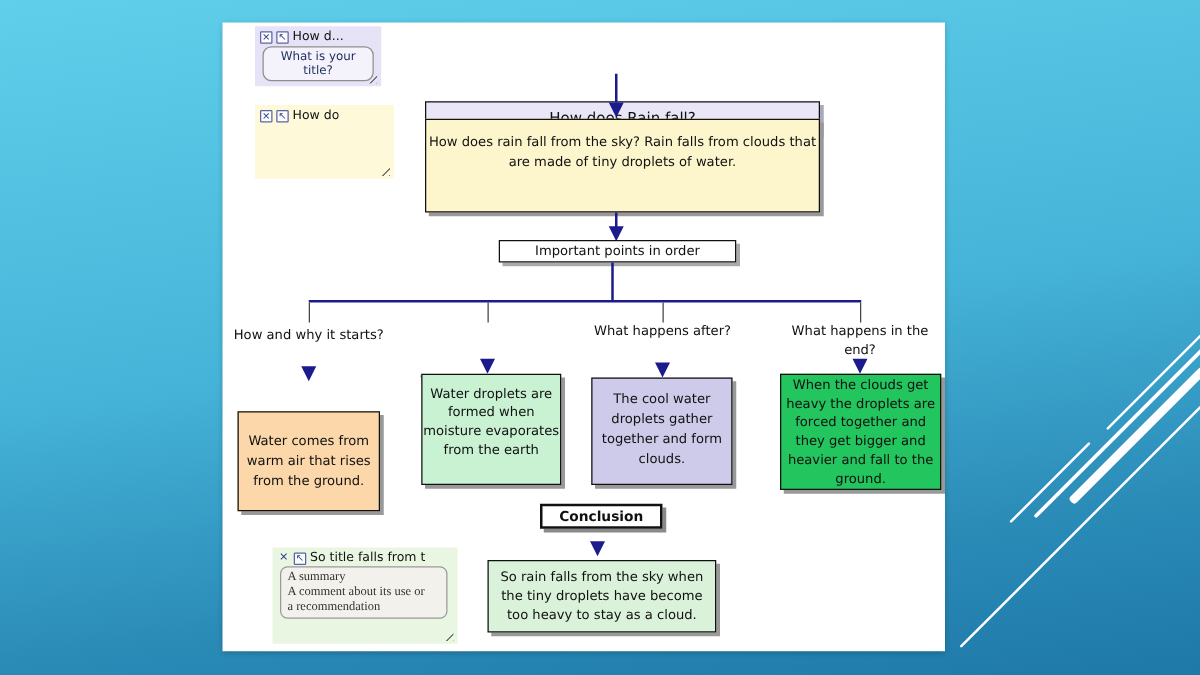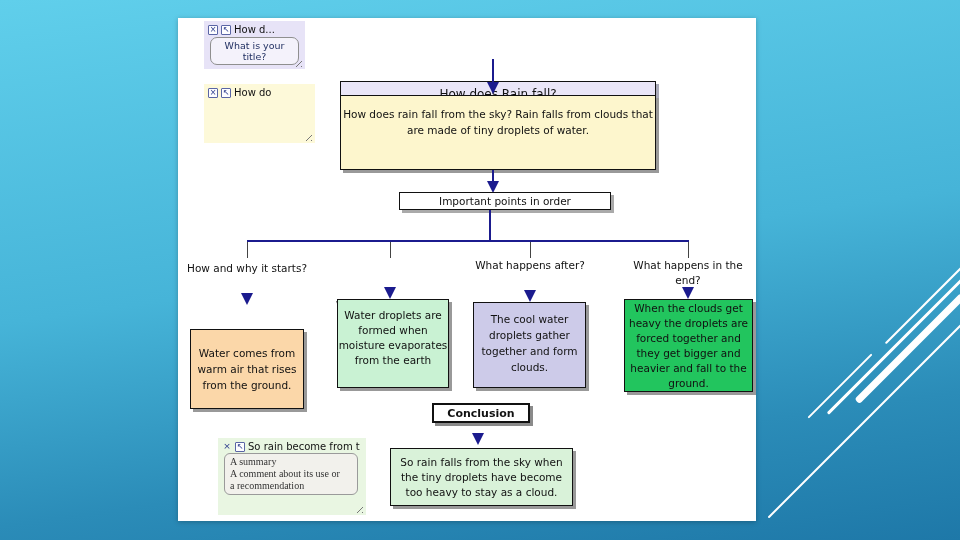--- a/index.html
+++ b/index.html
@@ -40,21 +40,21 @@
     background:#f2f1ec;padding:2px 5px;font-family:"Liberation Serif",serif;font-size:10px;line-height:12px;color:#333;text-align:left;}
   .resize-handle{right:3px;bottom:2px;width:9px;height:9px;
     background:repeating-linear-gradient(135deg,#777 0 1px,transparent 1px 4px);
     clip-path:polygon(100% 0,100% 100%,0 100%);}
 
   
   .fbox{border:1.5px solid #111;box-shadow:3px 3px 0 #999;color:#111;
     display:flex;align-items:center;justify-content:center;text-align:center;}
   .title-box{left:162px;top:15px;width:316px;height:26px;font-size:12px;border-width:1px;box-shadow:3px 3px 0 #a9a9b8;margin-top:48px;}
   .q-box{left:162px;top:77px;width:316px;height:75px;font-size:10.5px;line-height:16px;padding:0 8px 22px 8px;}
-  .points{left:221px;top:174px;width:212px;height:18px;font-size:10.5px;border-width:1px;box-shadow:3px 3px 0 #aaa;background:#fff;}
+  .points{left:221px;top:174px;width:190px;height:18px;font-size:10.5px;border-width:1px;box-shadow:3px 3px 0 #aaa;background:#fff;}
   .conclusion{left:254px;top:385px;width:98px;height:20px;font-weight:bold;font-size:11px;border-width:2px;box-shadow:3px 3px 0 #8a8a8a;background:#fff;font-family:"DejaVu Sans",sans-serif;}
   .final-box{left:212px;top:430px;width:183px;height:58px;font-size:10.5px;line-height:15px;padding:2px 5px;}
   .box-1{left:12px;top:287px;width:114px;height:80px;font-size:10.5px;line-height:16px;padding:2px 5px;margin-top:24px;}
   .box-2{left:159px;top:281px;width:112px;height:89px;font-size:10.5px;line-height:15px;padding:2px 5px;align-items:flex-start;padding-top:8px;}
   .box-3{left:295px;top:284px;width:113px;height:86px;font-size:10.5px;line-height:16px;padding:2px 6px;align-items:flex-start;padding-top:8px;}
   .box-4{left:446px;top:281px;width:129px;height:93px;font-size:10.5px;line-height:15px;padding:2px 4px;}
 
   
   .vline{width:2px;background:#1b1b8e;}
   .l-t1{left:314px;top:41px;height:23px;}
@@ -159,21 +159,21 @@
   </div>
   <div class="tri tri-c"></div>
   <div class="fbox final-box" style="background:#d9f2d9">
     <span>So rain falls from the sky when the tiny droplets have become too heavy to stay as a cloud.</span>
   </div>
 
   <div class="note note-c" style="background:#e9f6e2">
     <div class="note-titlebar">
       <span class="win-icon bare">×</span>
       <span class="win-icon">↖</span>
-      <span class="note-title-text">So rain become from t</span>
+      <span class="note-title-text">So title falls from t</span>
     </div>
     <span class="note-summary">
       <span style="position:static;display:block">A summary</span>
       <span style="position:static;display:block">A comment about its use or</span>
       <span style="position:static;display:block">a recommendation</span>
     </span>
     <div class="resize-handle"></div>
   </div>
 
 </div>

